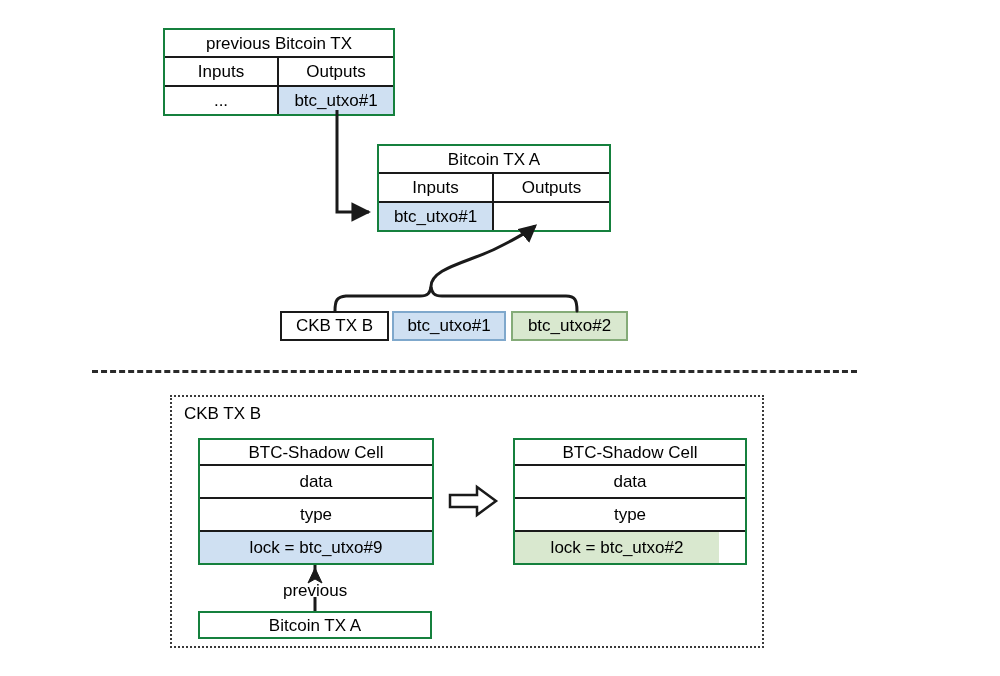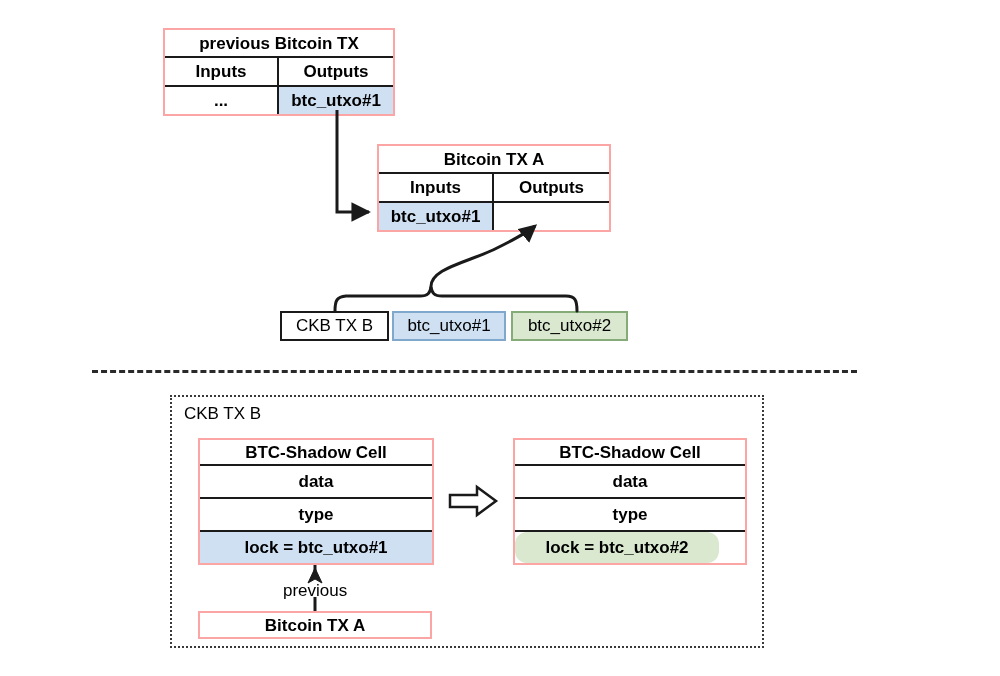--- a/index.html
+++ b/index.html
@@ -15,23 +15,22 @@
     position: relative;
     width: 1000px;
     height: 676px;
     background: #ffffff;
     overflow: hidden;
   }
   .abs { position: absolute; box-sizing: border-box; }
 
   
   .tbox {
-    border: 2px solid #fca5a5;
+    border: 2px solid #15803d;
     background: #ffffff;
-    font-weight: bold;
   }
   .row {
     display: flex;
     border-bottom: 2px solid #1a1a1a;
   }
   .row:last-child { border-bottom: none; }
   .cell {
     display: flex;
     align-items: center;
     justify-content: center;
@@ -129,36 +128,36 @@
     <div class="row">
       <div class="cell" style="width:232px; height:24px;">BTC-Shadow Cell</div>
     </div>
     <div class="row">
       <div class="cell" style="width:232px; height:31px;">data</div>
     </div>
     <div class="row">
       <div class="cell" style="width:232px; height:31px;">type</div>
     </div>
     <div class="row">
-      <div class="cell fill-blue" style="width:232px; height:31px;">lock = btc_utxo#1</div>
+      <div class="cell fill-blue" style="width:232px; height:31px;">lock = btc_utxo#9</div>
     </div>
   </div>
 
   <div class="abs tbox" style="left:513px; top:438px; width:234px;">
     <div class="row">
       <div class="cell" style="width:230px; height:24px;">BTC-Shadow Cell</div>
     </div>
     <div class="row">
       <div class="cell" style="width:230px; height:31px;">data</div>
     </div>
     <div class="row">
       <div class="cell" style="width:230px; height:31px;">type</div>
     </div>
     <div class="row">
-      <div class="cell fill-green" style="width:204px; height:31px;border-radius:12px;">lock = btc_utxo#2</div>
+      <div class="cell fill-green" style="width:204px; height:31px;">lock = btc_utxo#2</div>
     </div>
   </div>
 
   <div class="abs plain-label" style="left:283px; top:582px;">previous</div>
 
   <div class="abs tbox" style="left:198px; top:611px; width:234px; height:28px;">
     <div class="cell" style="width:230px; height:24px;">Bitcoin TX A</div>
   </div>
 
   <svg class="overlay" viewBox="0 0 1000 676">

